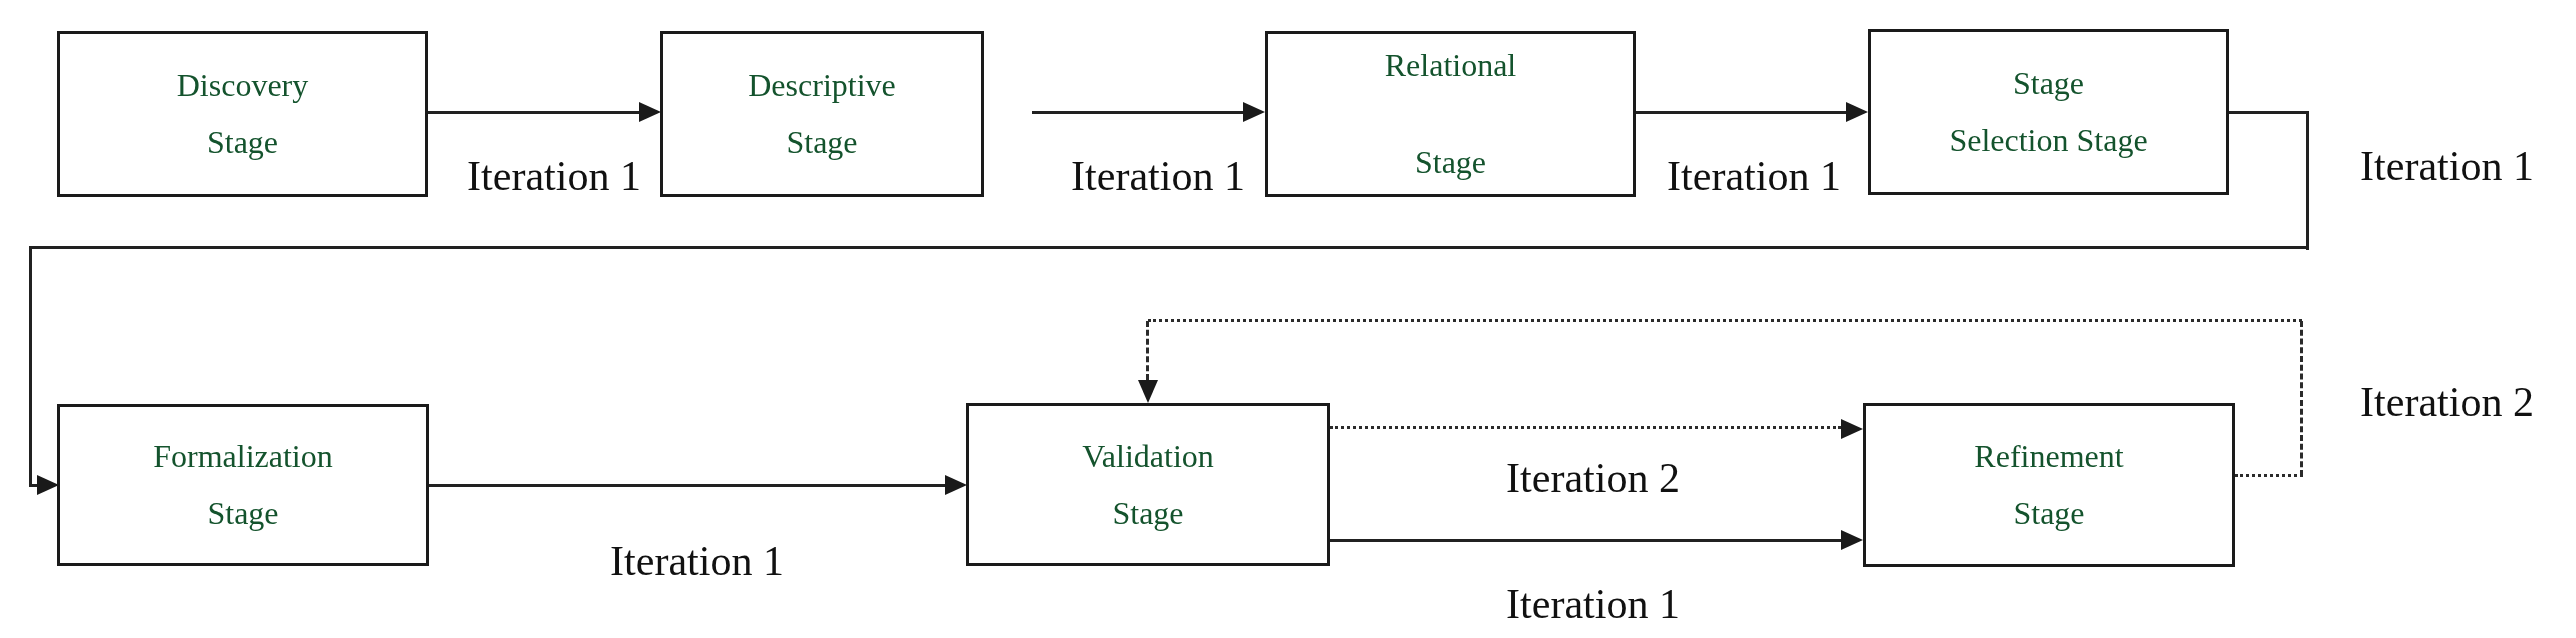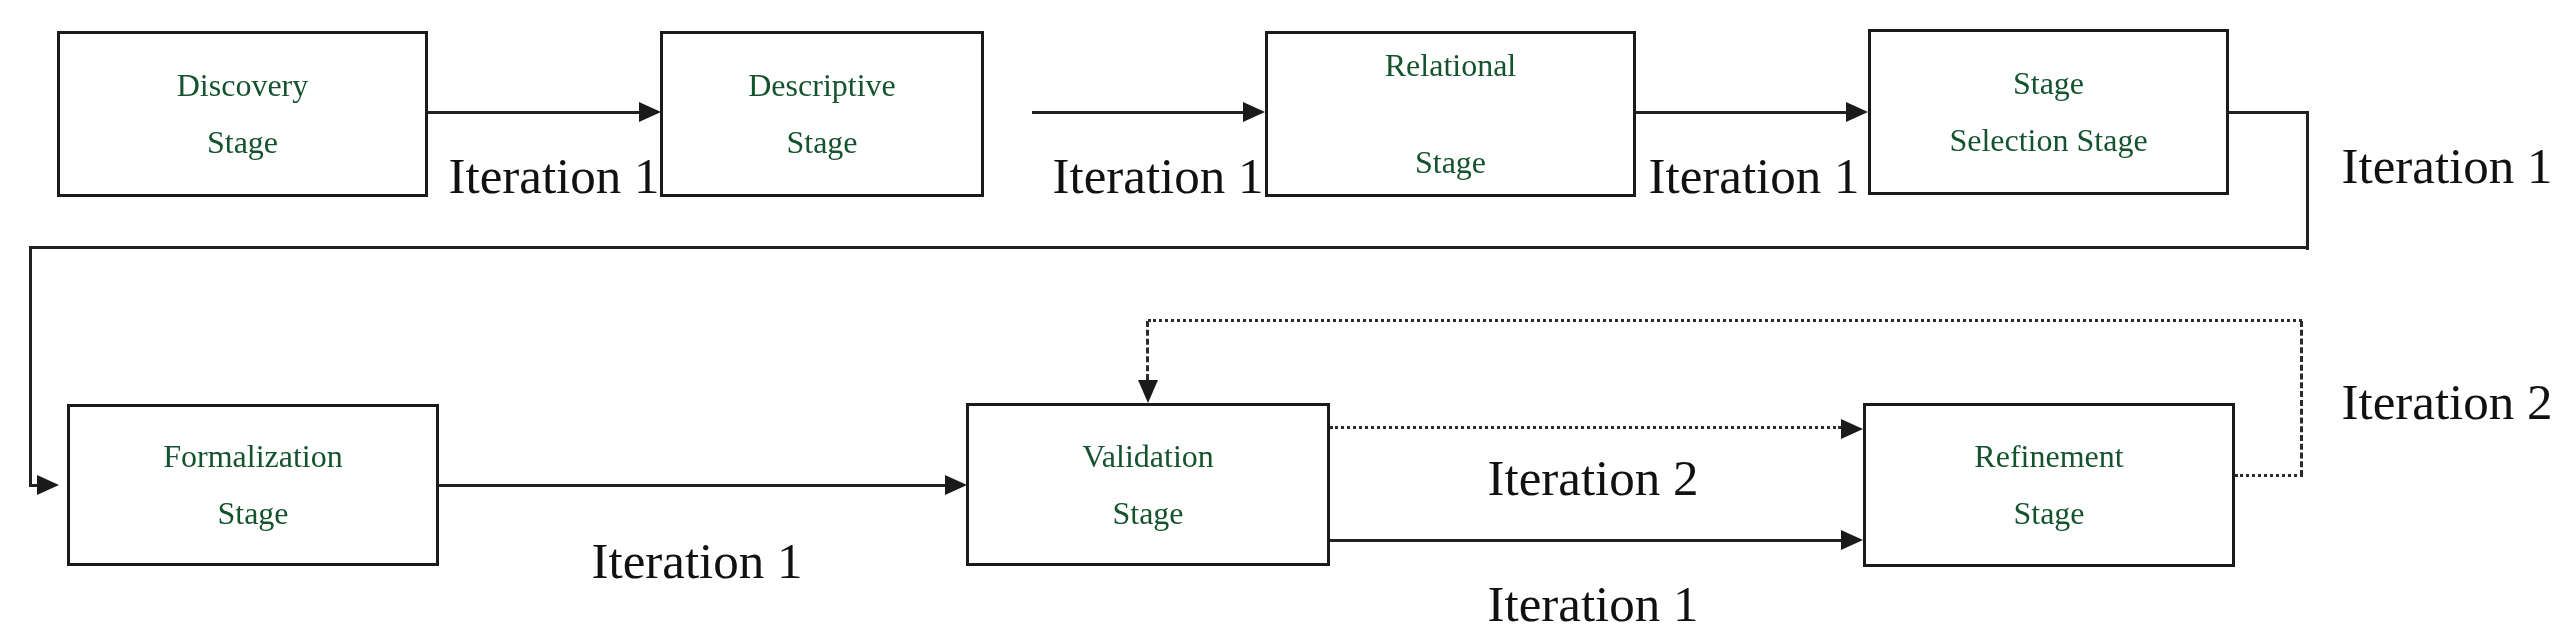--- a/index.html
+++ b/index.html
@@ -23,21 +23,21 @@
     text-align: center;
     font-weight: normal;
     font-size: 32px;
     line-height: 57px;
     color: #14532d;
     z-index: 2;
   }
   .edge-label {
     position: absolute;
     transform: translate(-50%, -50%);
-    font-size: 51px;
+    font-size: 42px;
     color: #111111;
     white-space: nowrap;
     z-index: 3;
   }
   .hline { position: absolute; border-top: 3.1px solid #212121; z-index: 1; }
   .vline { position: absolute; border-left: 3.1px solid #212121; z-index: 1; }
   .hdotted { position: absolute; border-top: 3.9px dotted #2b2b2b; z-index: 1; }
   .vdashed { position: absolute; border-left: 3.9px dashed #2b2b2b; z-index: 1; }
   .arrow-right {
     position: absolute;
@@ -74,21 +74,21 @@
   <div class="stage" style="left:1265px; top:31px; width:371px; height:166px;gap:40px;">
     <div>Relational</div>
     <div>Stage</div>
   </div>
 
   <div class="stage" style="left:1868px; top:29px; width:361px; height:166px;">
     <div>Stage</div>
     <div>Selection Stage</div>
   </div>
 
-  <div class="stage" style="left:67px; top:404px; width:372px; height:162px;">
+  <div class="stage" style="left:57px; top:404px; width:372px; height:162px;">
     <div>Formalization</div>
     <div>Stage</div>
   </div>
 
   <div class="stage" style="left:966px; top:403px; width:364px; height:163px;">
     <div>Validation</div>
     <div>Stage</div>
   </div>
 
   <div class="stage" style="left:1863px; top:403px; width:372px; height:164px;">

